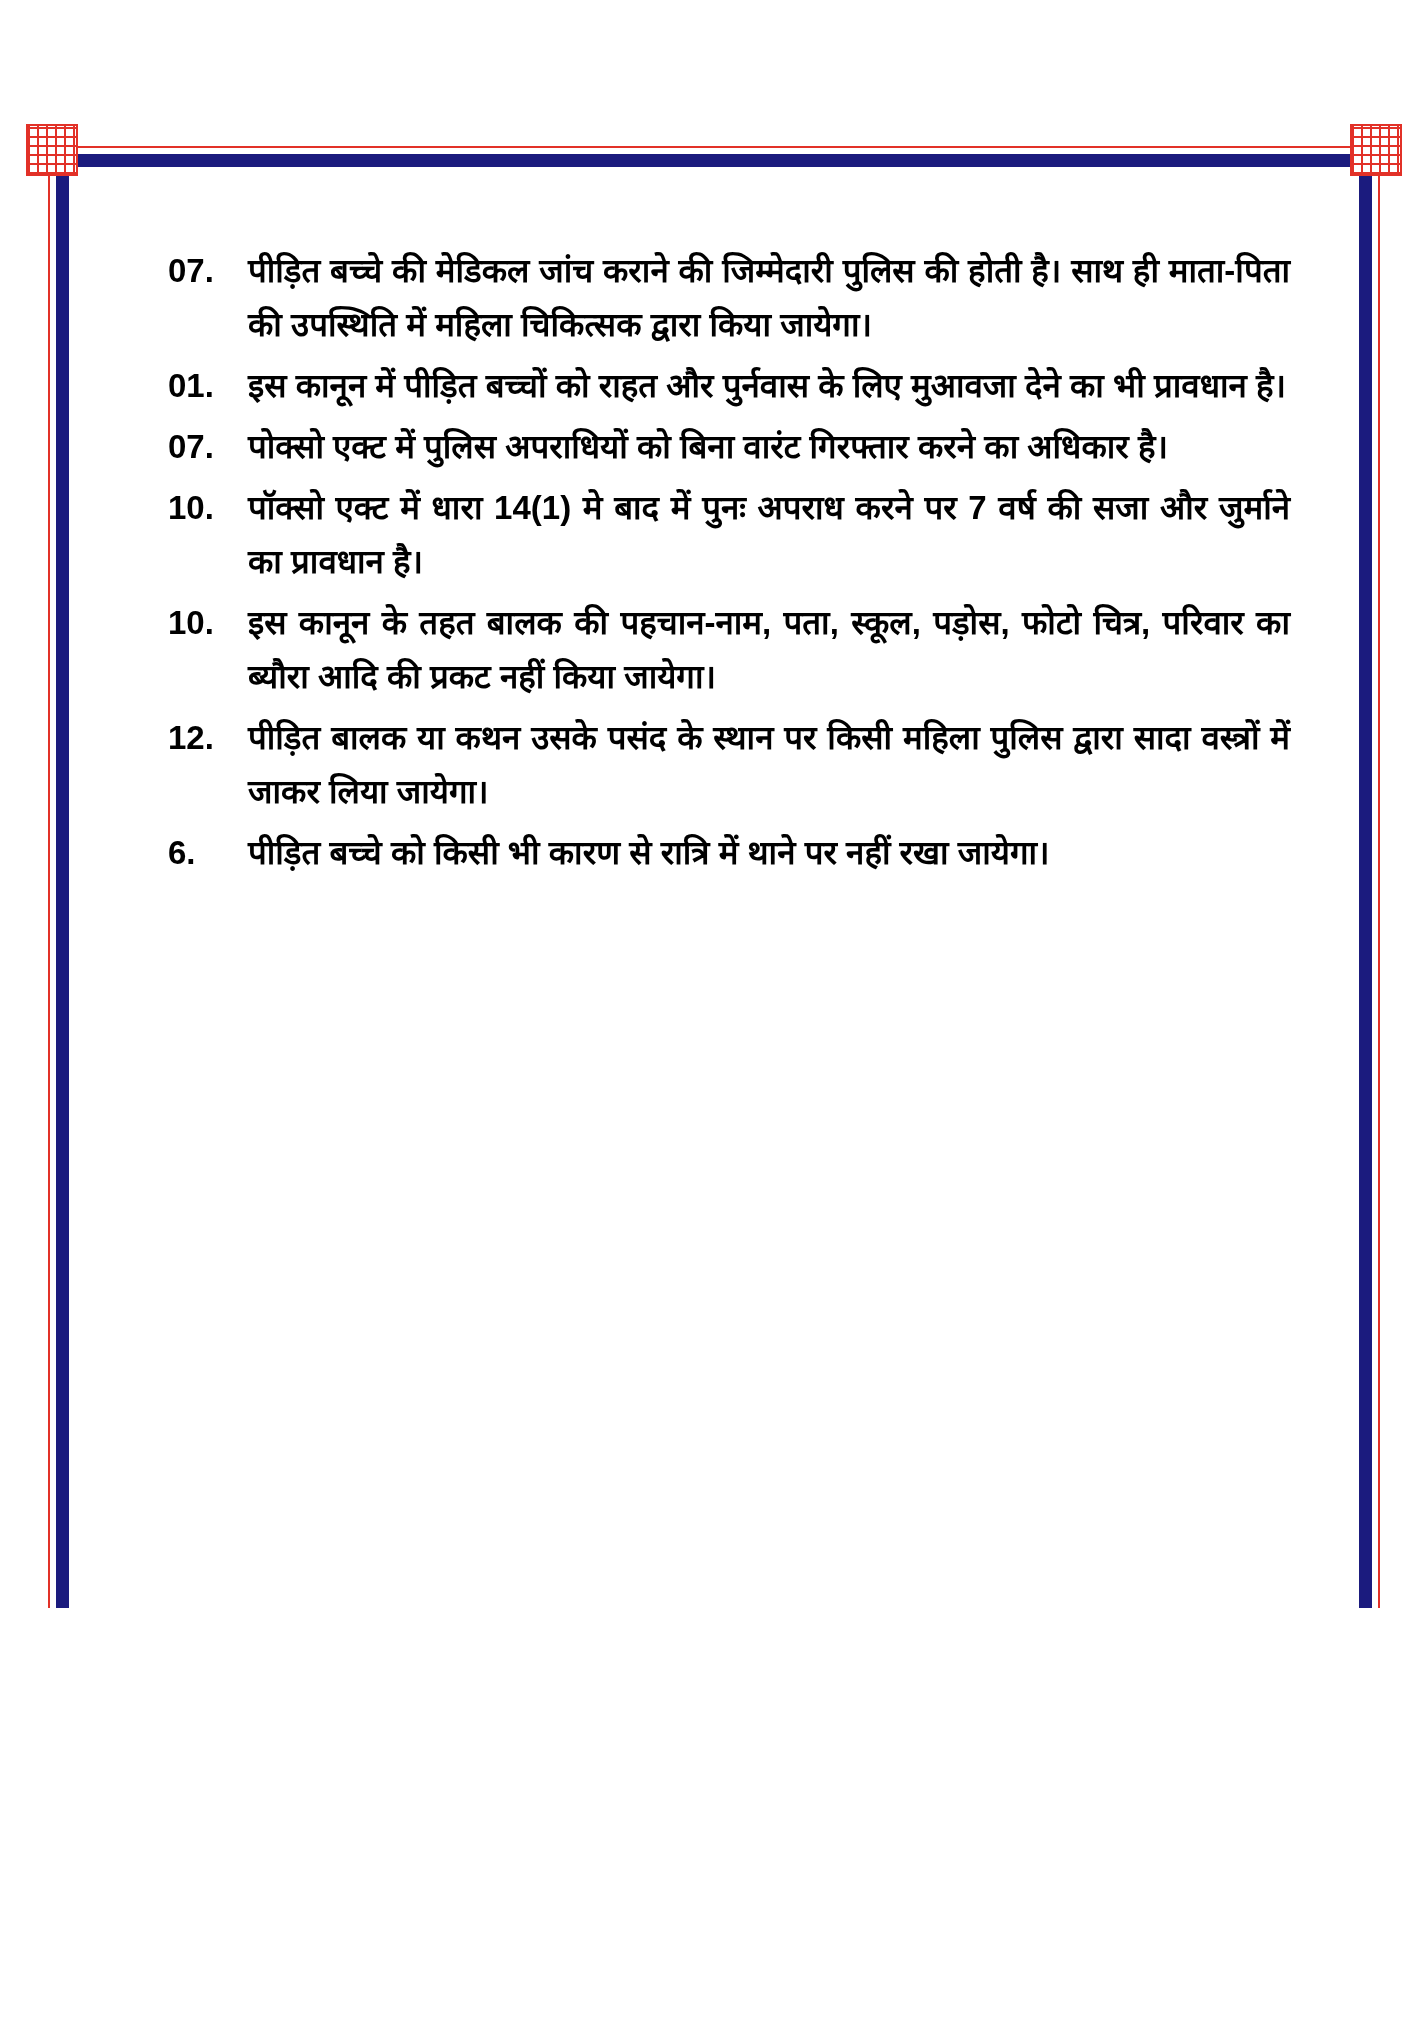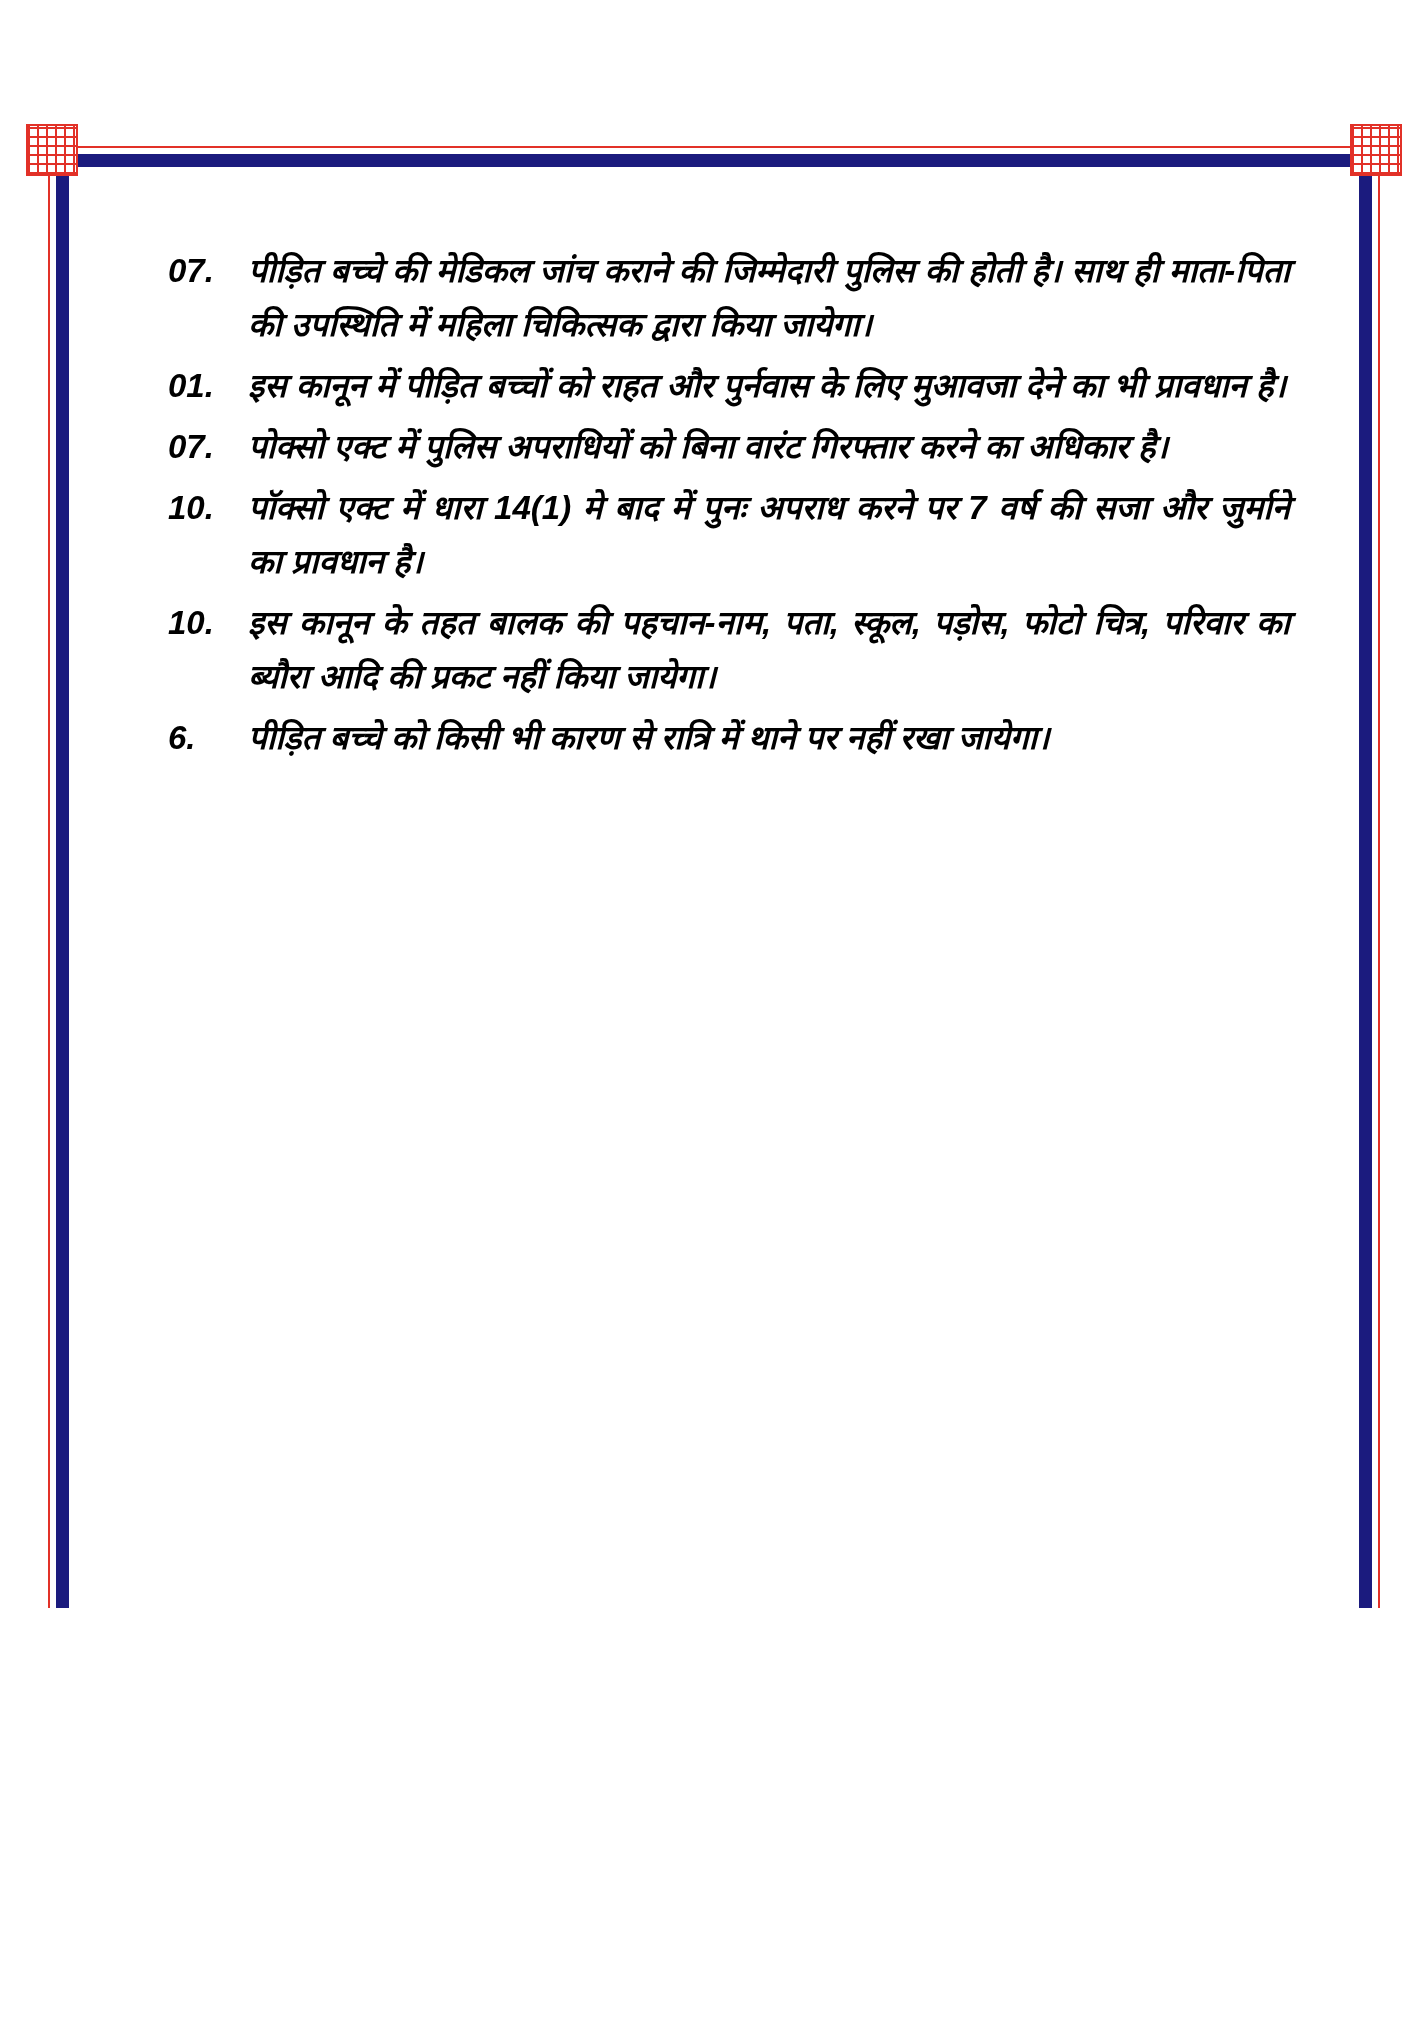--- a/index.html
+++ b/index.html
@@ -7,21 +7,20 @@
     padding: 0;
     background: #ffffff;
   }
   .page {
     position: relative;
     width: 1428px;
     height: 1608px;
     background: #ffffff;
     overflow: hidden;
     font-family: "Liberation Sans", "DejaVu Sans", sans-serif;
-    font-style: italic;
   }
 
   
   .frame-red {
     position: absolute;
     left: 48px;
     top: 146px;
     width: 1332px;
     height: 1812px;
     border: 2px solid #e23128;
@@ -103,18 +102,22 @@
       </div>
       <div class="list-item">
         <div class="num">10.</div>
         <div class="txt">पॉक्सो एक्ट में धारा 14(1) मे बाद में पुनः अपराध करने पर 7 वर्ष की सजा और जुर्माने का प्रावधान है।</div>
       </div>
       <div class="list-item">
         <div class="num">10.</div>
         <div class="txt">इस कानून के तहत बालक की पहचान-नाम, पता, स्कूल, पड़ोस, फोटो चित्र, परिवार का ब्यौरा आदि की प्रकट नहीं किया जायेगा।</div>
       </div>
       <div class="list-item">
+        <div class="num">12.</div>
+        <div class="txt">पीड़ित बालक या कथन उसके पसंद के स्थान पर किसी महिला पुलिस द्वारा सादा वस्त्रों में जाकर लिया जायेगा।</div>
+      </div>
+      <div class="list-item">
         <div class="num">6.</div>
         <div class="txt">पीड़ित बच्चे को किसी भी कारण से रात्रि में थाने पर नहीं रखा जायेगा।</div>
       </div>
     </div>
 
 </div>
 
 </body></html>

